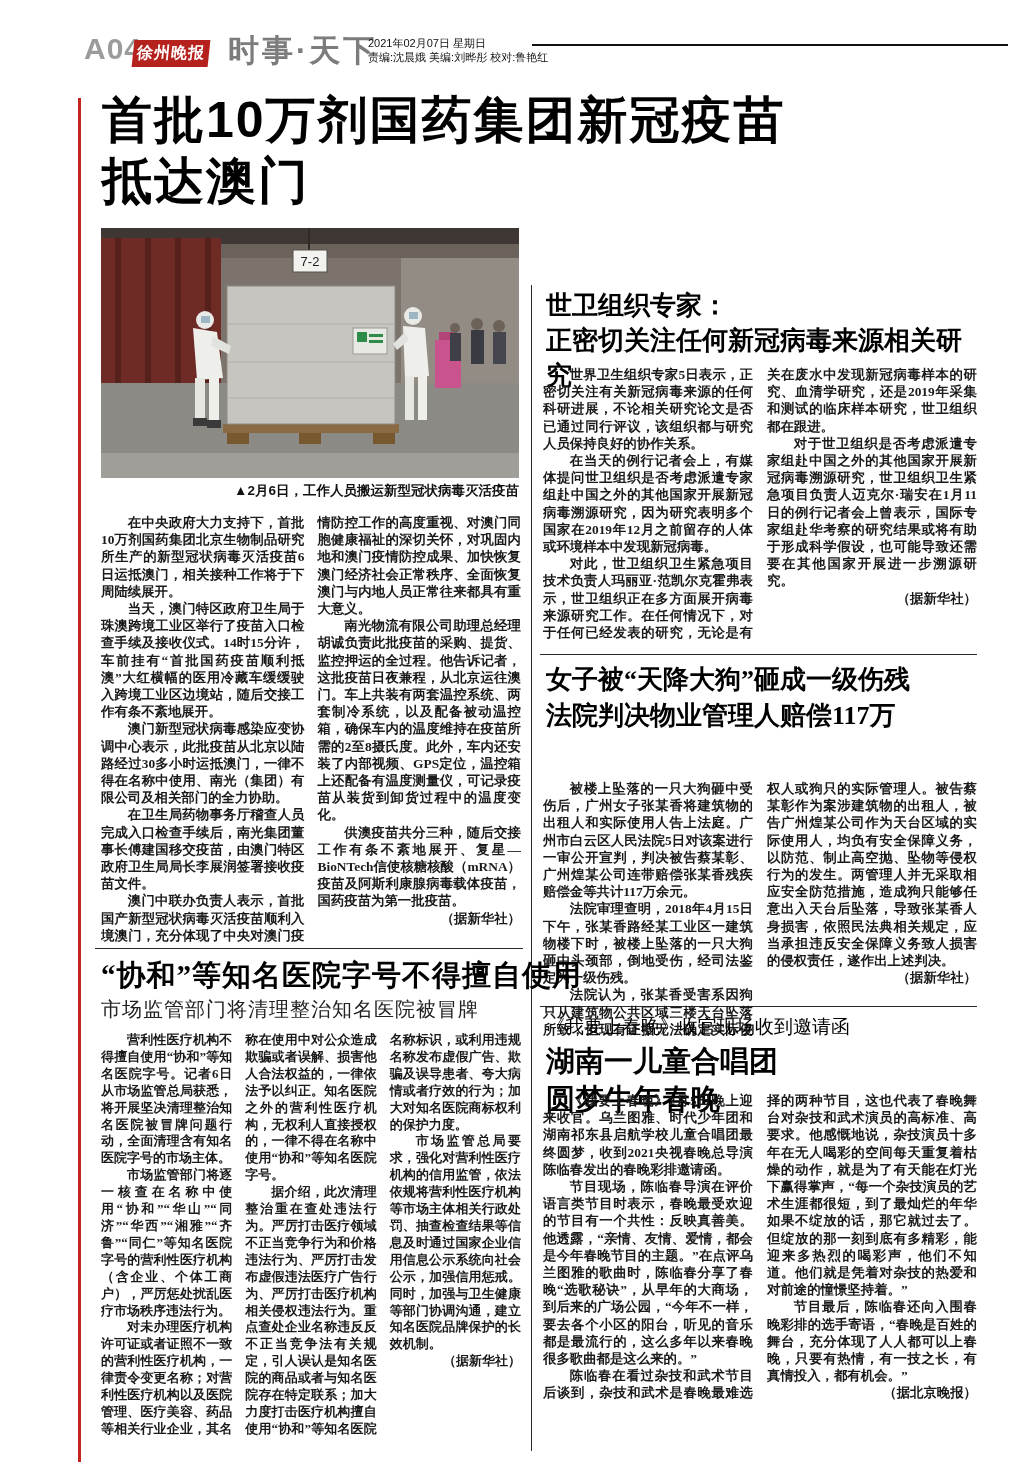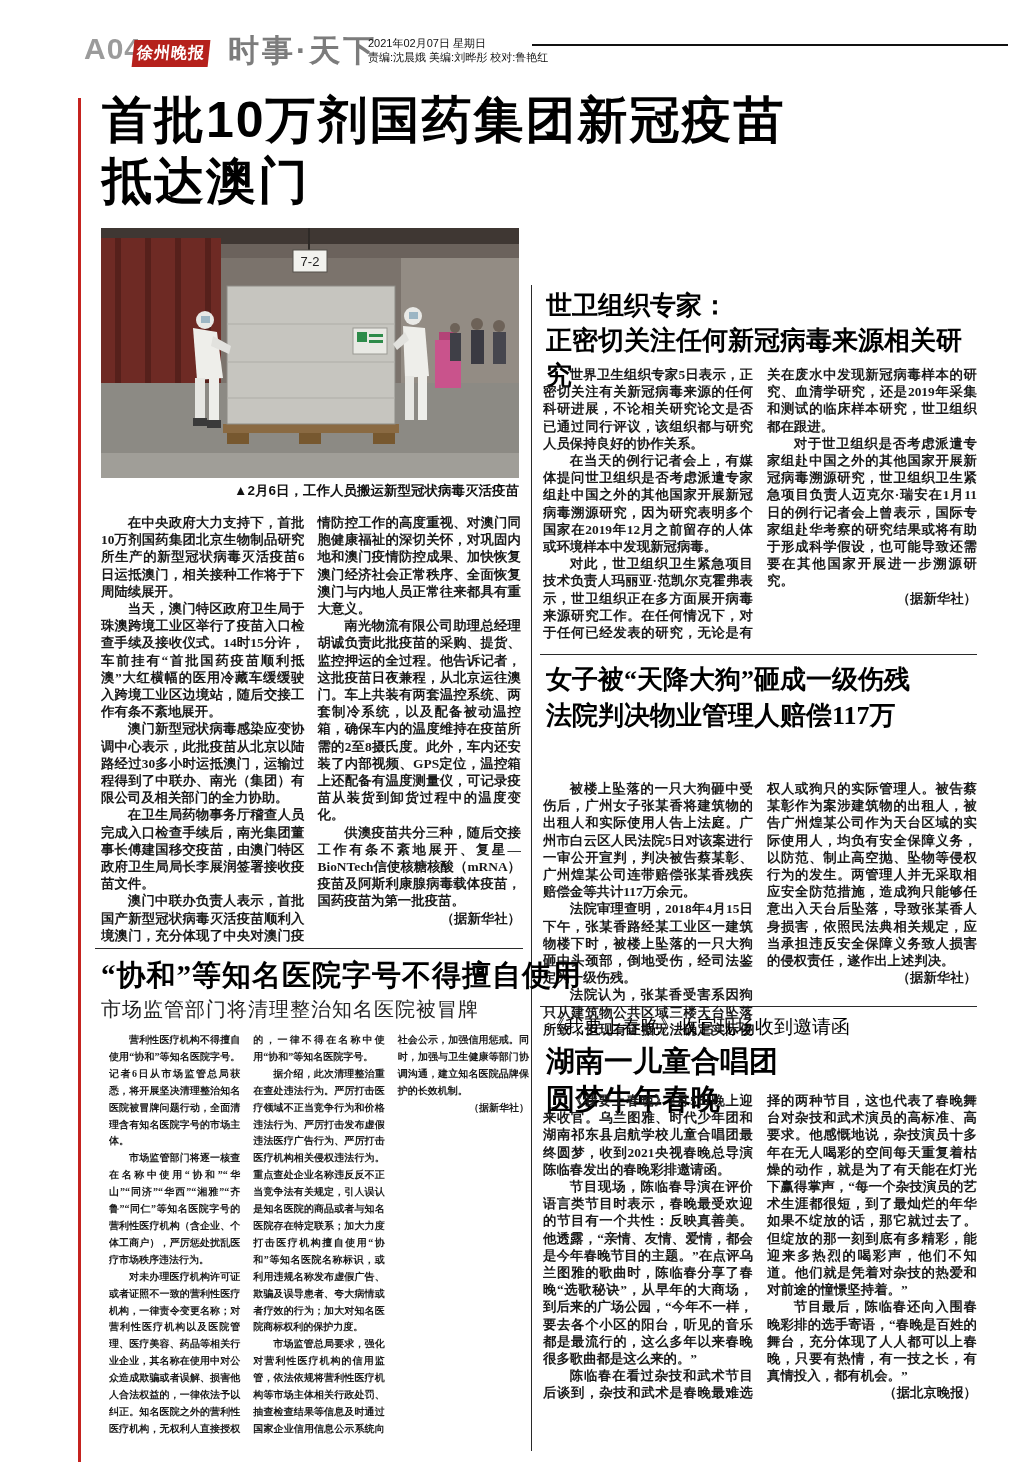--- a/index.html
+++ b/index.html
@@ -32,21 +32,21 @@
                column-count:2; column-gap:13px; column-fill:auto;
                font-size:13.4px; line-height:17.2px; text-align:justify; overflow:hidden; }
   
   .body-text p { margin:0; text-indent:2em;font-weight:bold; }
   .body-text p.source { text-align:right; text-indent:0; }
   
   .hosp-title    { position:absolute; left:101px; top:956px;  font:700 29px "Liberation Serif",serif; color:#000; letter-spacing:1px; }
   .hosp-subtitle { position:absolute; left:101px; top:996px;  font:400 20px "Liberation Sans",sans-serif; color:#222; letter-spacing:1px; }
   .hosp-text { position:absolute; left:101px; top:1032px; width:420px; height:414px;
                column-count:3; column-gap:13px; column-fill:auto;
-               font-size:10px; line-height:16.9px; text-align:justify; overflow:hidden;margin-left:8px; }
+               font-size:13px; line-height:16.9px; text-align:justify; overflow:hidden; }
   
   .who-title  { position:absolute; left:546px; top:288px;  width:432px; font:700 26px/35px "Liberation Serif",serif; color:#000; }
   .who-text   { position:absolute; left:543px; top:366px;  width:434px; height:282px;
                 column-count:2; column-gap:14px; column-fill:auto;
                 font-size:13.4px; line-height:17.2px; text-align:justify; overflow:hidden; }
   .dog-title  { position:absolute; left:546px; top:662px;  width:432px; font:700 26px/36px "Liberation Serif",serif; color:#000; }
   .dog-text   { position:absolute; left:543px; top:736px;  width:434px; height:264px;
                 column-count:2; column-gap:14px; column-fill:auto;
                 font-size:13.4px; line-height:17.2px; text-align:justify; overflow:hidden;margin-top:44px; }
   .gala-kicker { position:absolute; left:546px; top:1014px; font:400 19px "Liberation Serif",serif; color:#000; }
@@ -137,21 +137,21 @@
       <rect x="392" y="104" width="13" height="32" fill="#46464e"></rect>
       <circle cx="354" cy="100" r="5" fill="#6d6258"></circle>
       <rect x="349" y="105" width="11" height="28" fill="#3f3f47"></rect>
     </svg>
   </div>
   <div class="caption">▲2月6日，工作人员搬运新型冠状病毒灭活疫苗</div>
 
   <div class="lead-text body-text">
     <p>在中央政府大力支持下，首批10万剂国药集团北京生物制品研究所生产的新型冠状病毒灭活疫苗6日运抵澳门，相关接种工作将于下周陆续展开。</p>
     <p>当天，澳门特区政府卫生局于珠澳跨境工业区举行了疫苗入口检查手续及接收仪式。14时15分许，车前挂有“首批国药疫苗顺利抵澳”大红横幅的医用冷藏车缓缓驶入跨境工业区边境站，随后交接工作有条不紊地展开。</p>
-    <p>澳门新型冠状病毒感染应变协调中心表示，此批疫苗从北京以陆路经过30多小时运抵澳门，运输过程得到了中联办、南光（集团）有限公司及相关部门的全力协助。</p>
+    <p>澳门新型冠状病毒感染应变协调中心表示，此批疫苗从北京以陆路经过30多小时运抵澳门，一律不得在名称中使用、南光（集团）有限公司及相关部门的全力协助。</p>
     <p>在卫生局药物事务厅稽查人员完成入口检查手续后，南光集团董事长傅建国移交疫苗，由澳门特区政府卫生局局长李展润签署接收疫苗文件。</p>
     <p>澳门中联办负责人表示，首批国产新型冠状病毒灭活疫苗顺利入境澳门，充分体现了中央对澳门疫情防控工作的高度重视、对澳门同胞健康福祉的深切关怀，对巩固内地和澳门疫情防控成果、加快恢复澳门经济社会正常秩序、全面恢复澳门与内地人员正常往来都具有重大意义。</p>
     <p>南光物流有限公司助理总经理胡诚负责此批疫苗的采购、提货、监控押运的全过程。他告诉记者，这批疫苗日夜兼程，从北京运往澳门。车上共装有两套温控系统、两套制冷系统，以及配备被动温控箱，确保车内的温度维持在疫苗所需的2至8摄氏度。此外，车内还安装了内部视频、GPS定位，温控箱上还配备有温度测量仪，可记录疫苗从装货到卸货过程中的温度变化。</p>
     <p>供澳疫苗共分三种，随后交接工作有条不紊地展开、复星—BioNTech信使核糖核酸（mRNA）疫苗及阿斯利康腺病毒载体疫苗，国药疫苗为第一批疫苗。</p>
     <p class="source">（据新华社）</p>
   </div>
 
   <div class="who-title">
     <div>世卫组织专家：</div>
     <div>正密切关注任何新冠病毒来源相关研究</div>

